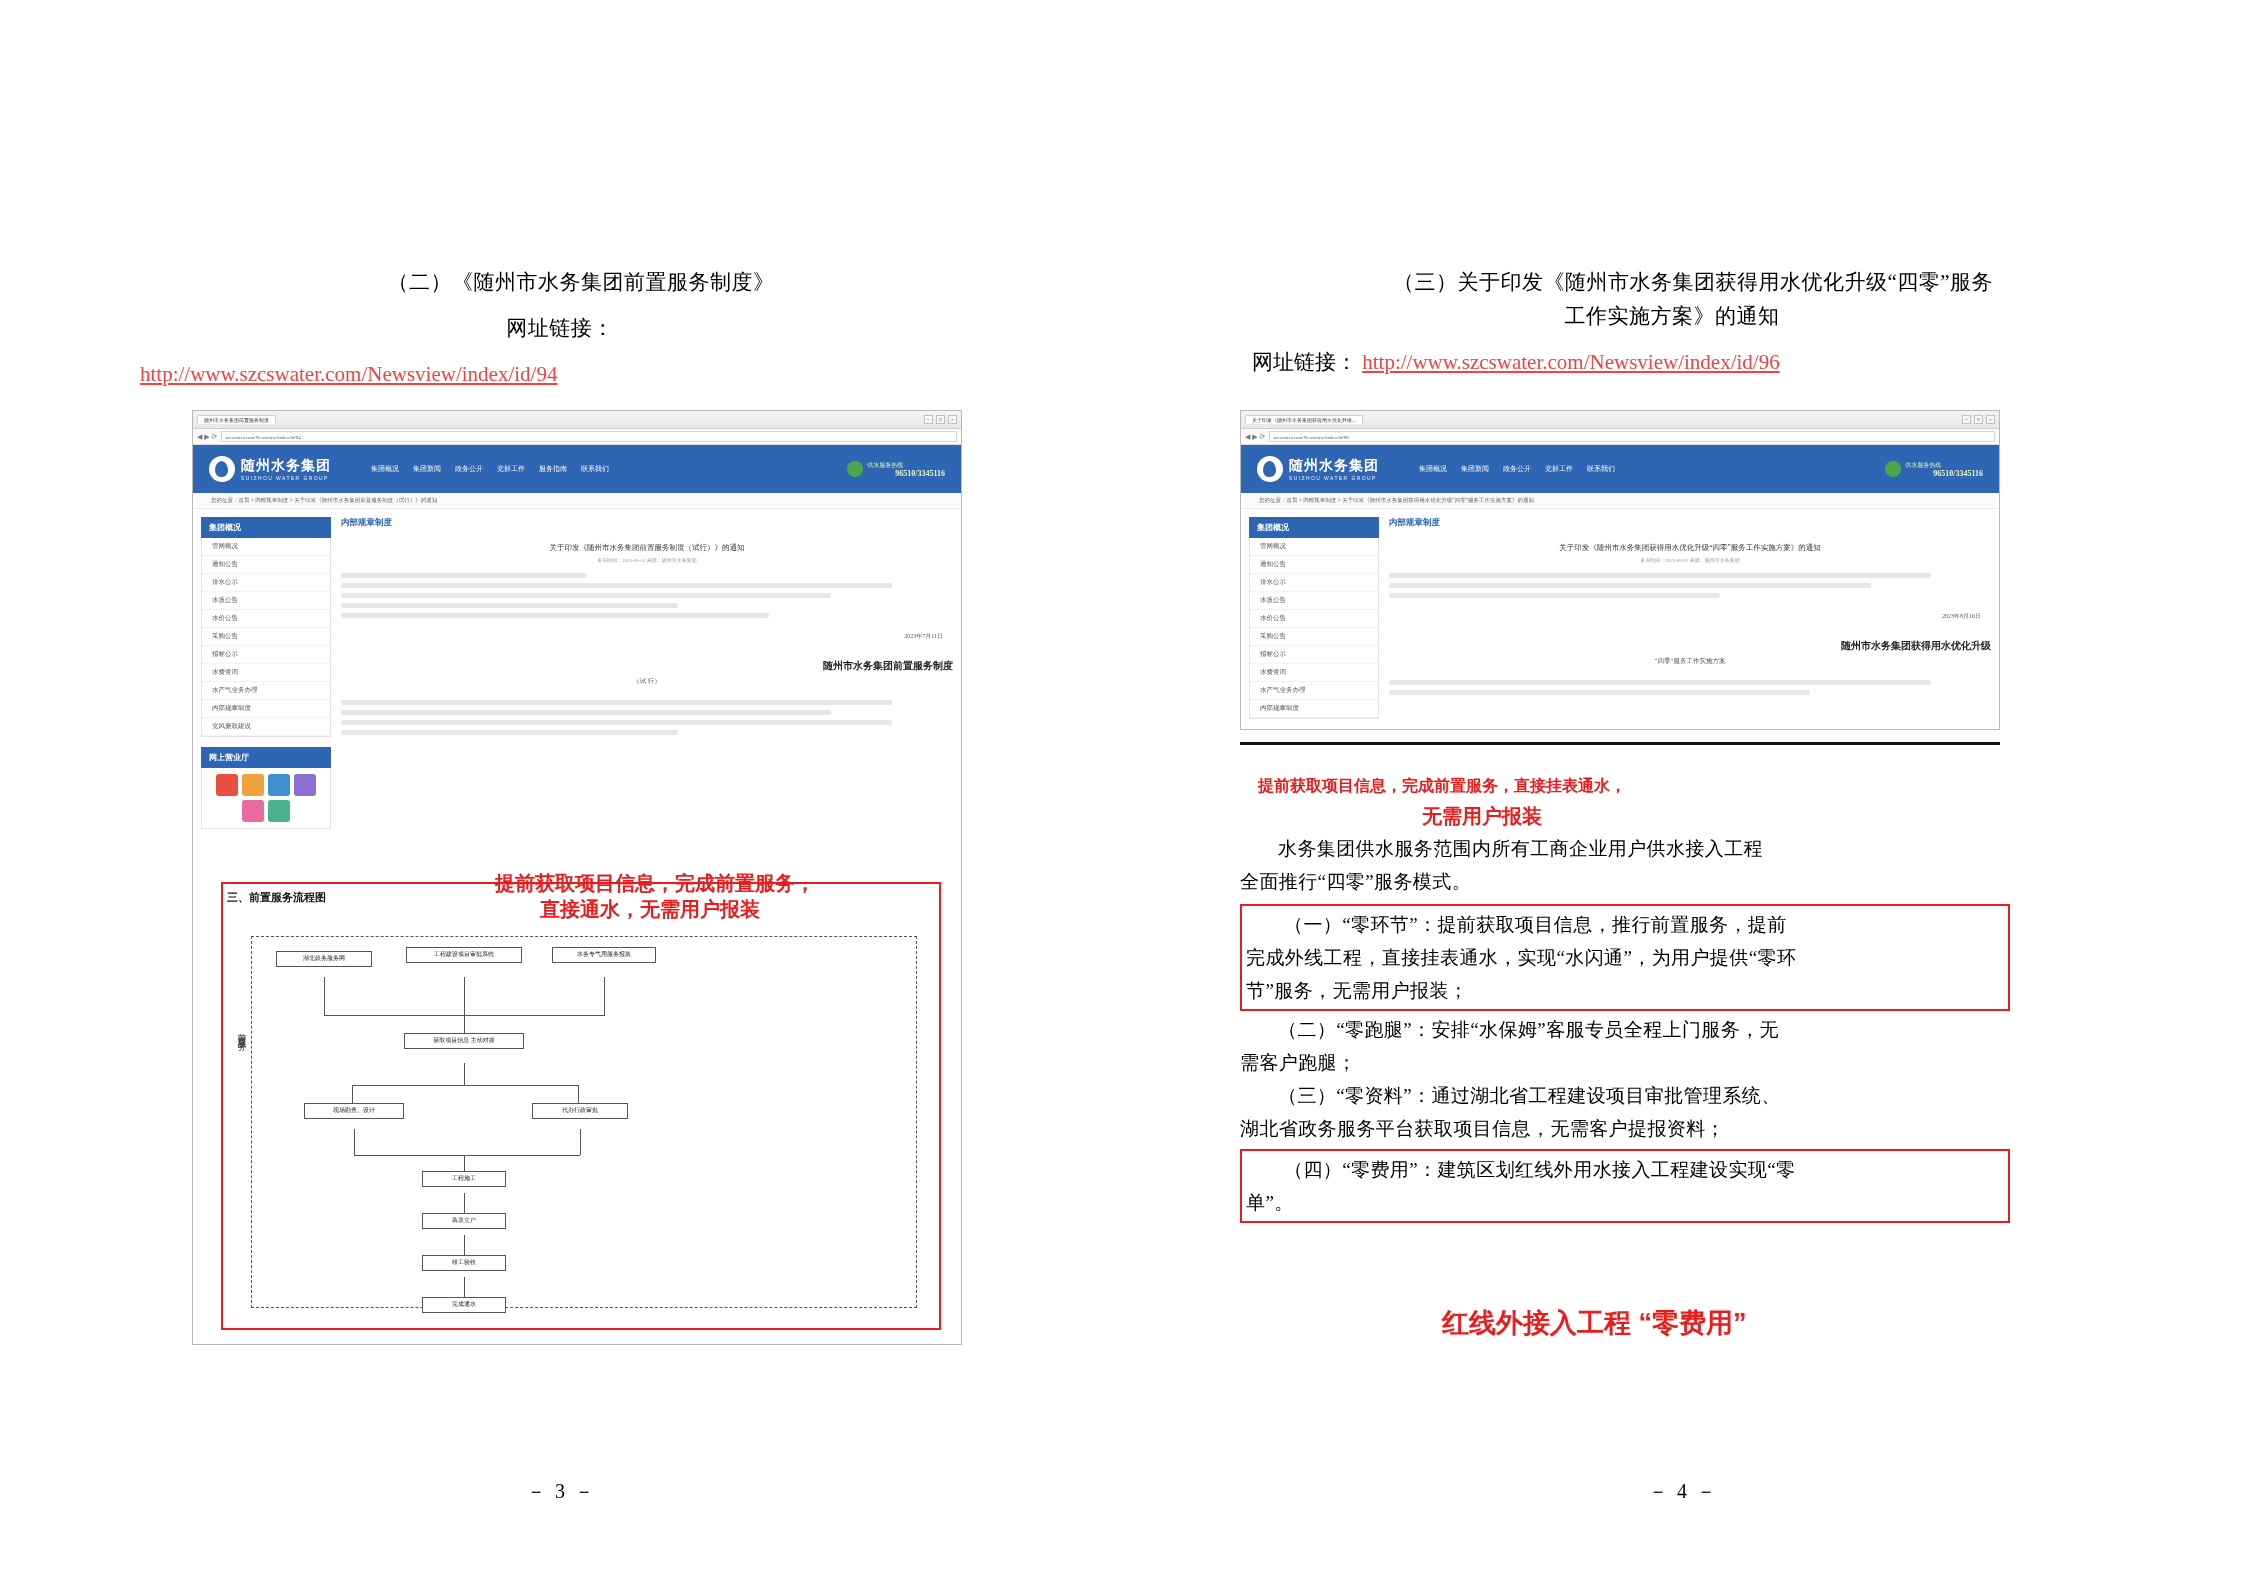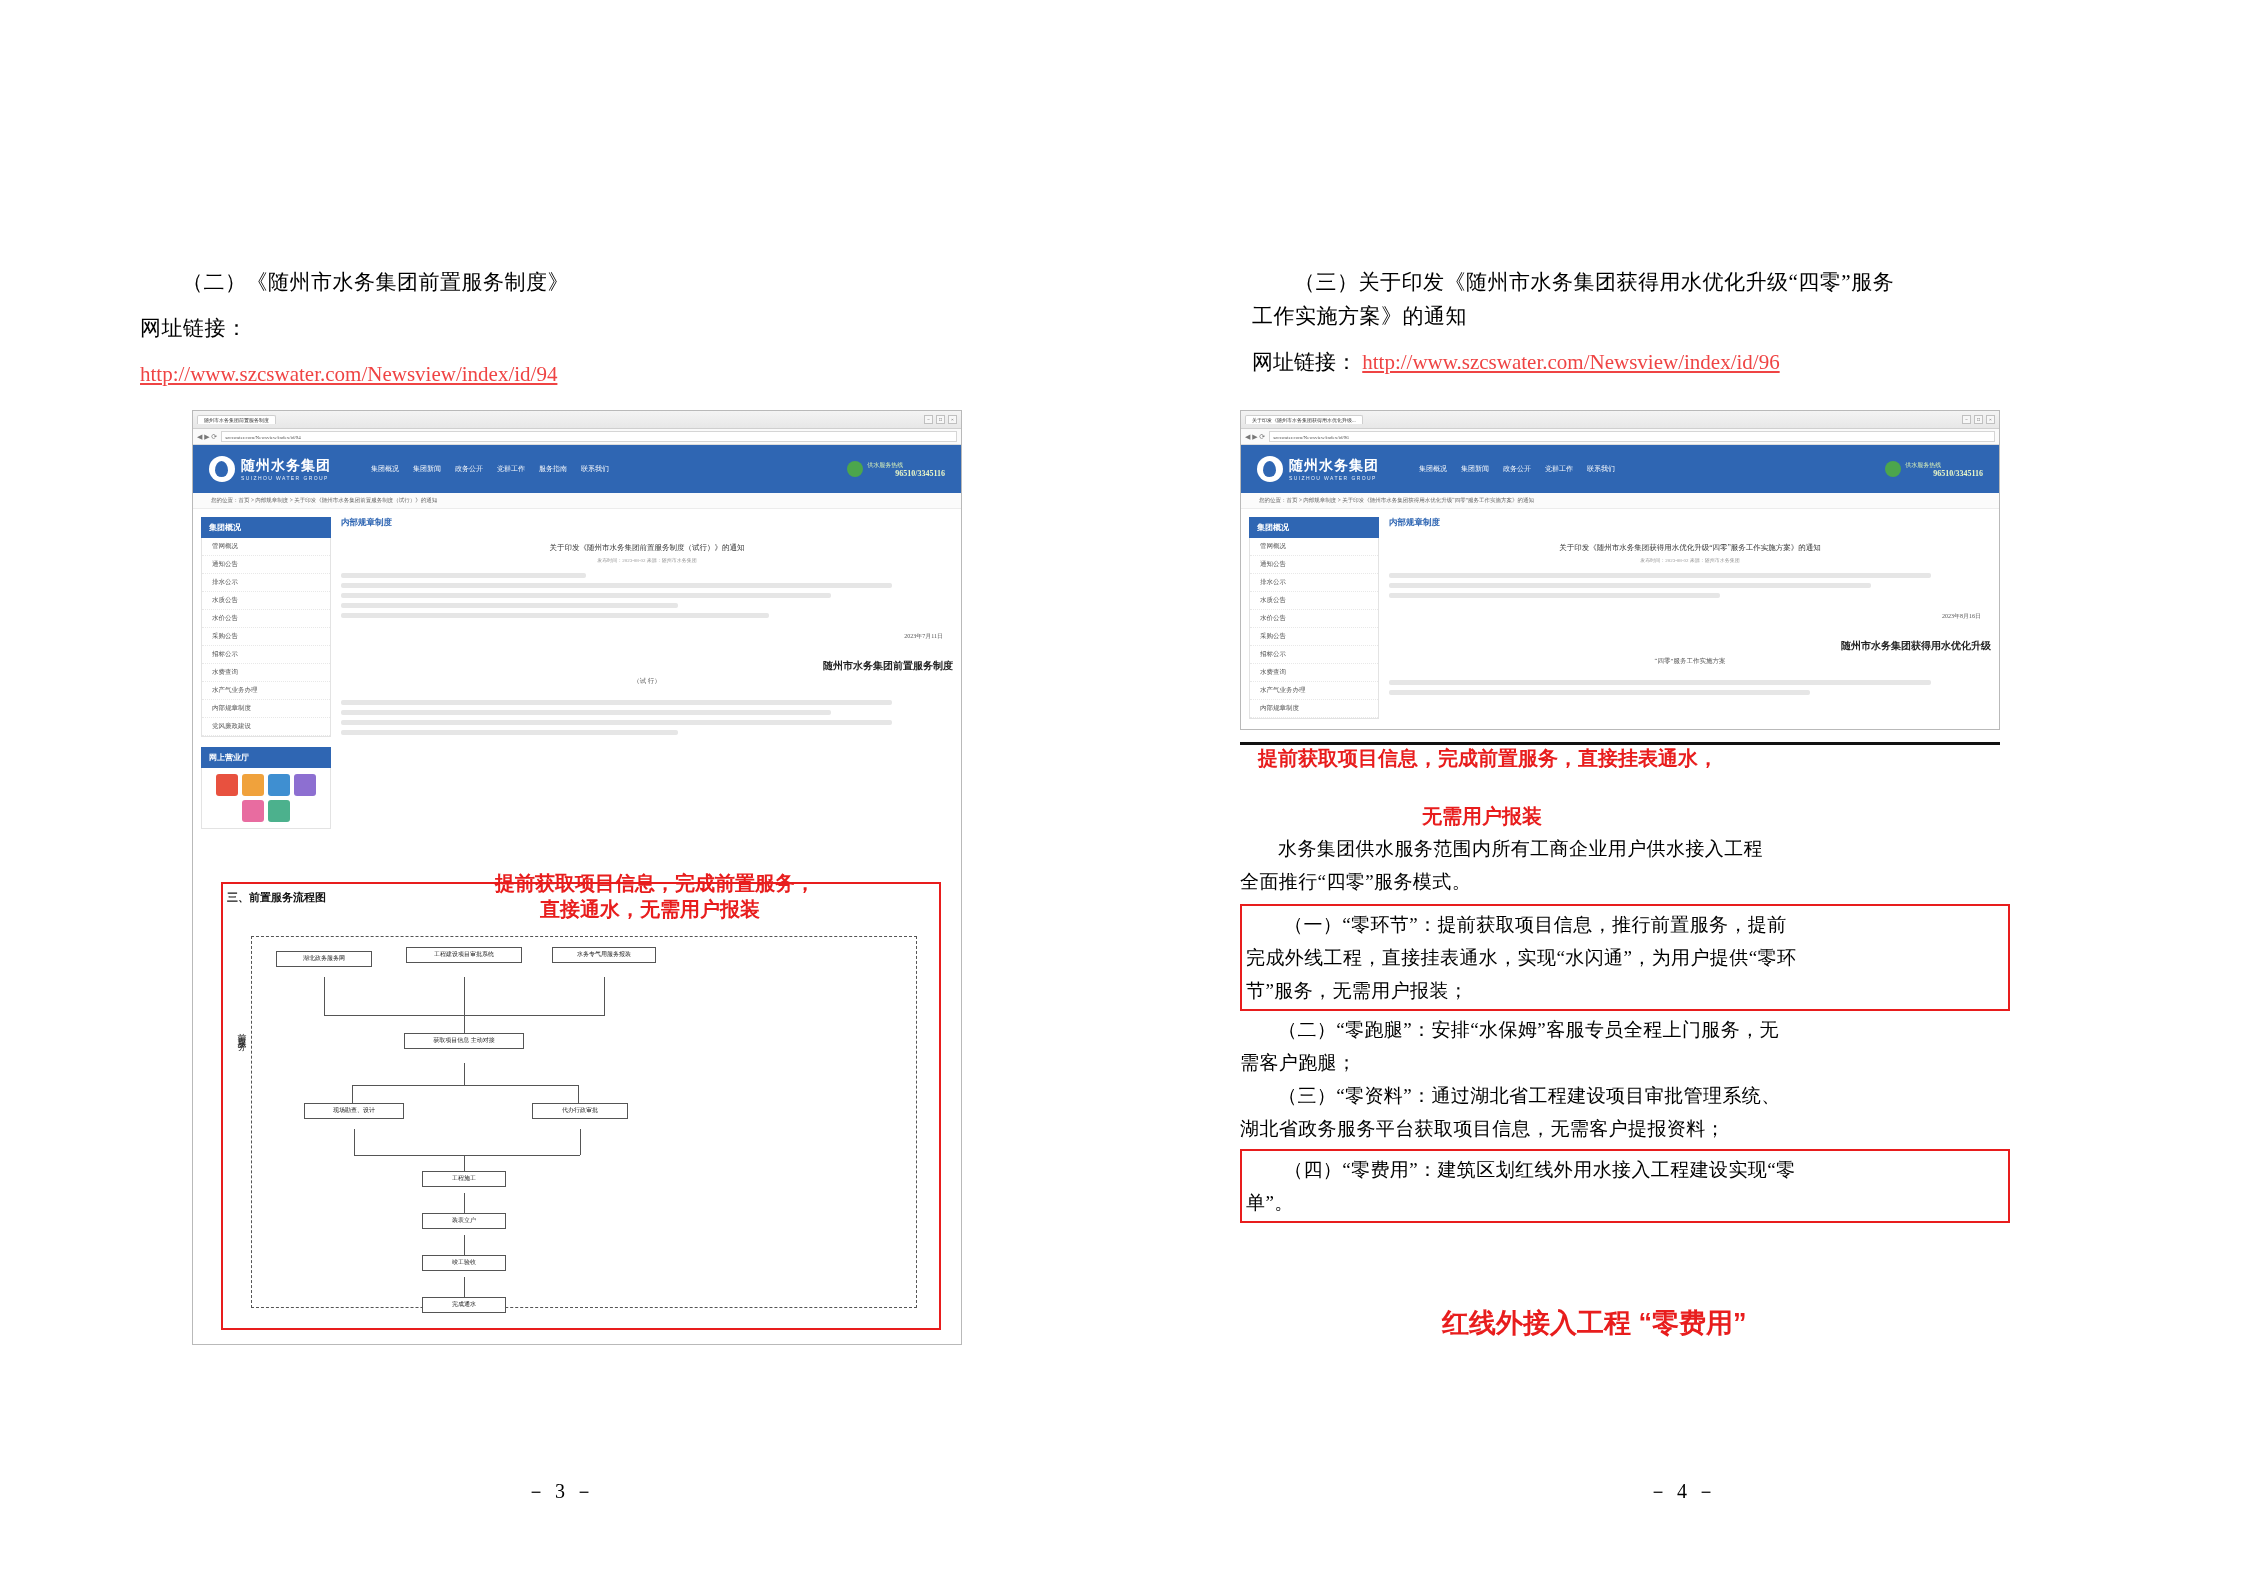--- a/index.html
+++ b/index.html
@@ -27,20 +27,21 @@
     width:840px;
   }
   .doc-page.right .content { left:130px; }
 
   .para {
     font-size:21px;
     line-height:34px;
     color:#000;
     margin:0 0 12px 0;
     letter-spacing:0.5px;
+    text-align:center;
   }
   .para.indent { text-indent:42px; }
   .link {
     font-size:21px;
     color:#ef4444;
     text-decoration:underline;
     font-family:"Liberation Serif", serif;
   }
   .link-row { font-size:21px; line-height:34px; margin:0 0 10px 0; }
 
@@ -458,21 +459,21 @@
           <div class="art-h1">随州市水务集团获得用水优化升级</div>
           <div class="art-h2">“四零”服务工作实施方案</div>
           <div class="fake-line s90"></div>
           <div class="fake-line s70"></div>
         </div>
       </div>
     </div>
 
     <div class="hr-black" style="left:118px; top:742px; width:760px;"></div>
 
-    <div class="red-note" style="left:136px; top:745px; font-size:20px;">提前获取项目信息，完成前置服务，直接挂表通水，</div>
+    <div class="red-note" style="left:136px; top:775px; font-size:16px;">提前获取项目信息，完成前置服务，直接挂表通水，</div>
     <div class="red-note" style="left:300px; top:803px; font-size:20px;">无需用户报装</div>
 
     <div style="position:absolute; left:118px; top:832px; width:770px;">
       <p class="d4p ind">水务集团供水服务范围内所有工商企业用户供水接入工程</p>
       <p class="d4p">全面推行“四零”服务模式。</p>
 
       <div class="d4box" style="margin-top:6px;">
         <p class="d4p ind">（一）“零环节”：提前获取项目信息，推行前置服务，提前</p>
         <p class="d4p">完成外线工程，直接挂表通水，实现“水闪通”，为用户提供“零环</p>
         <p class="d4p">节”服务，无需用户报装；</p>

